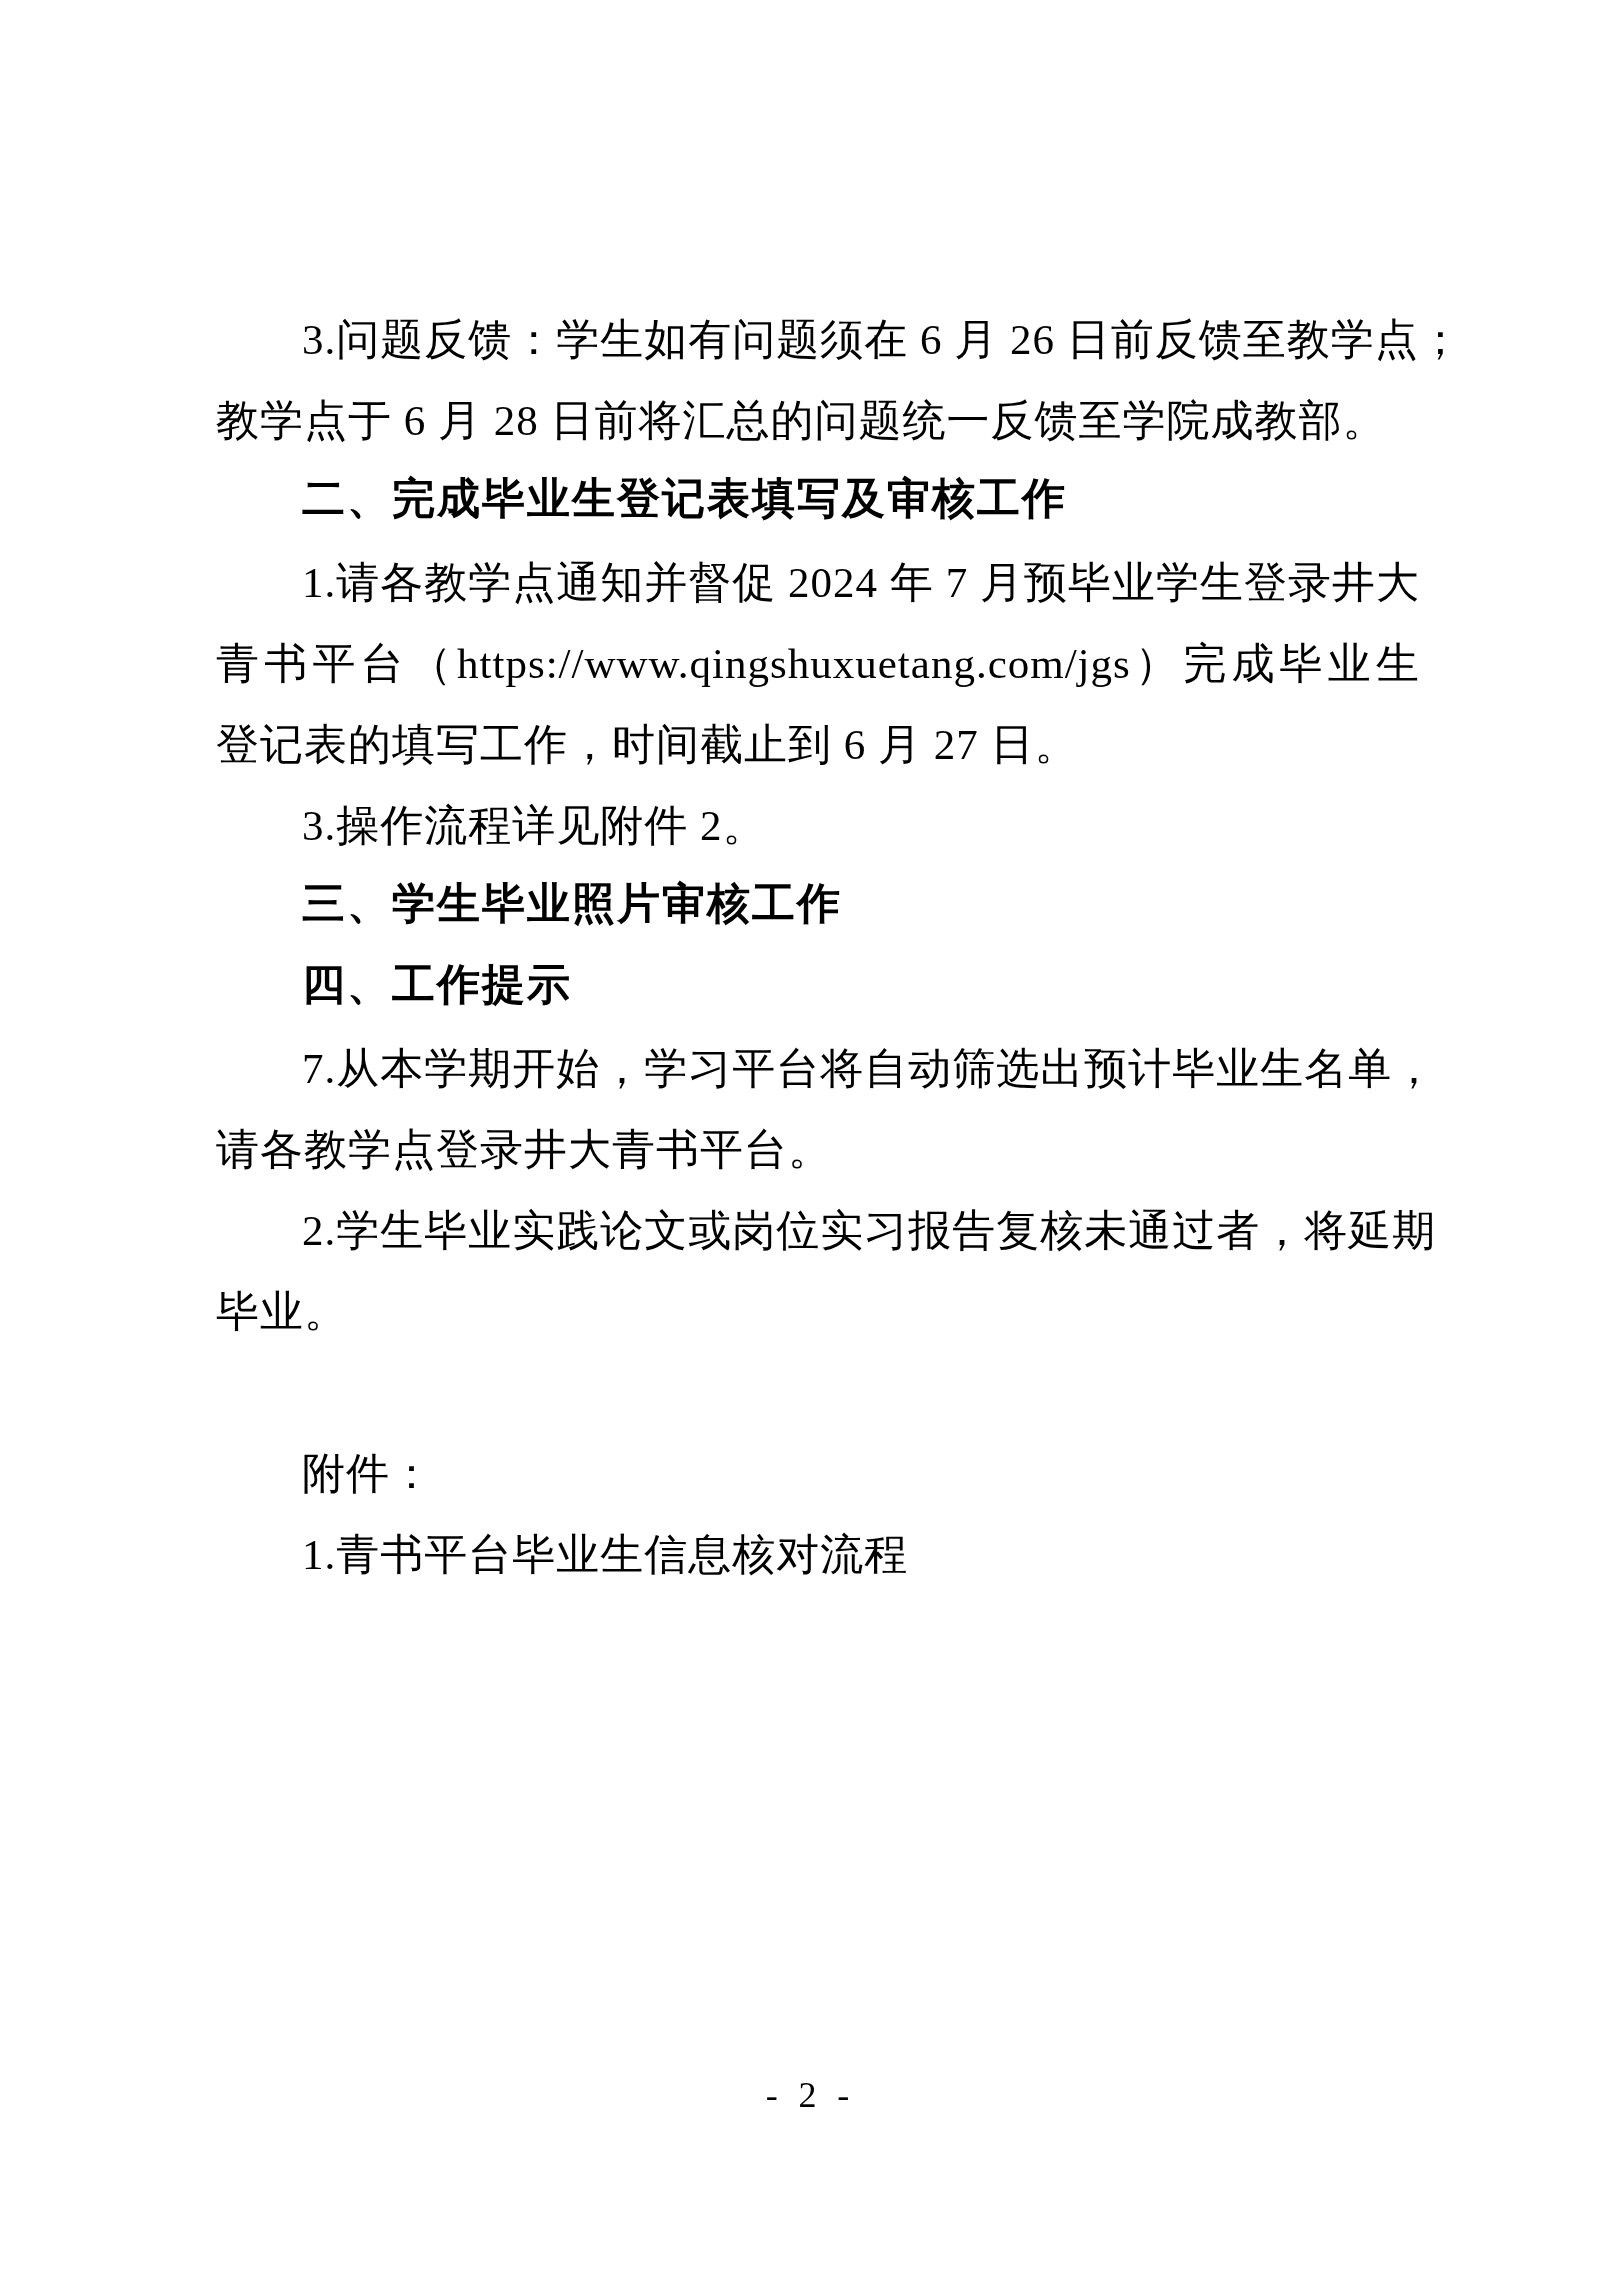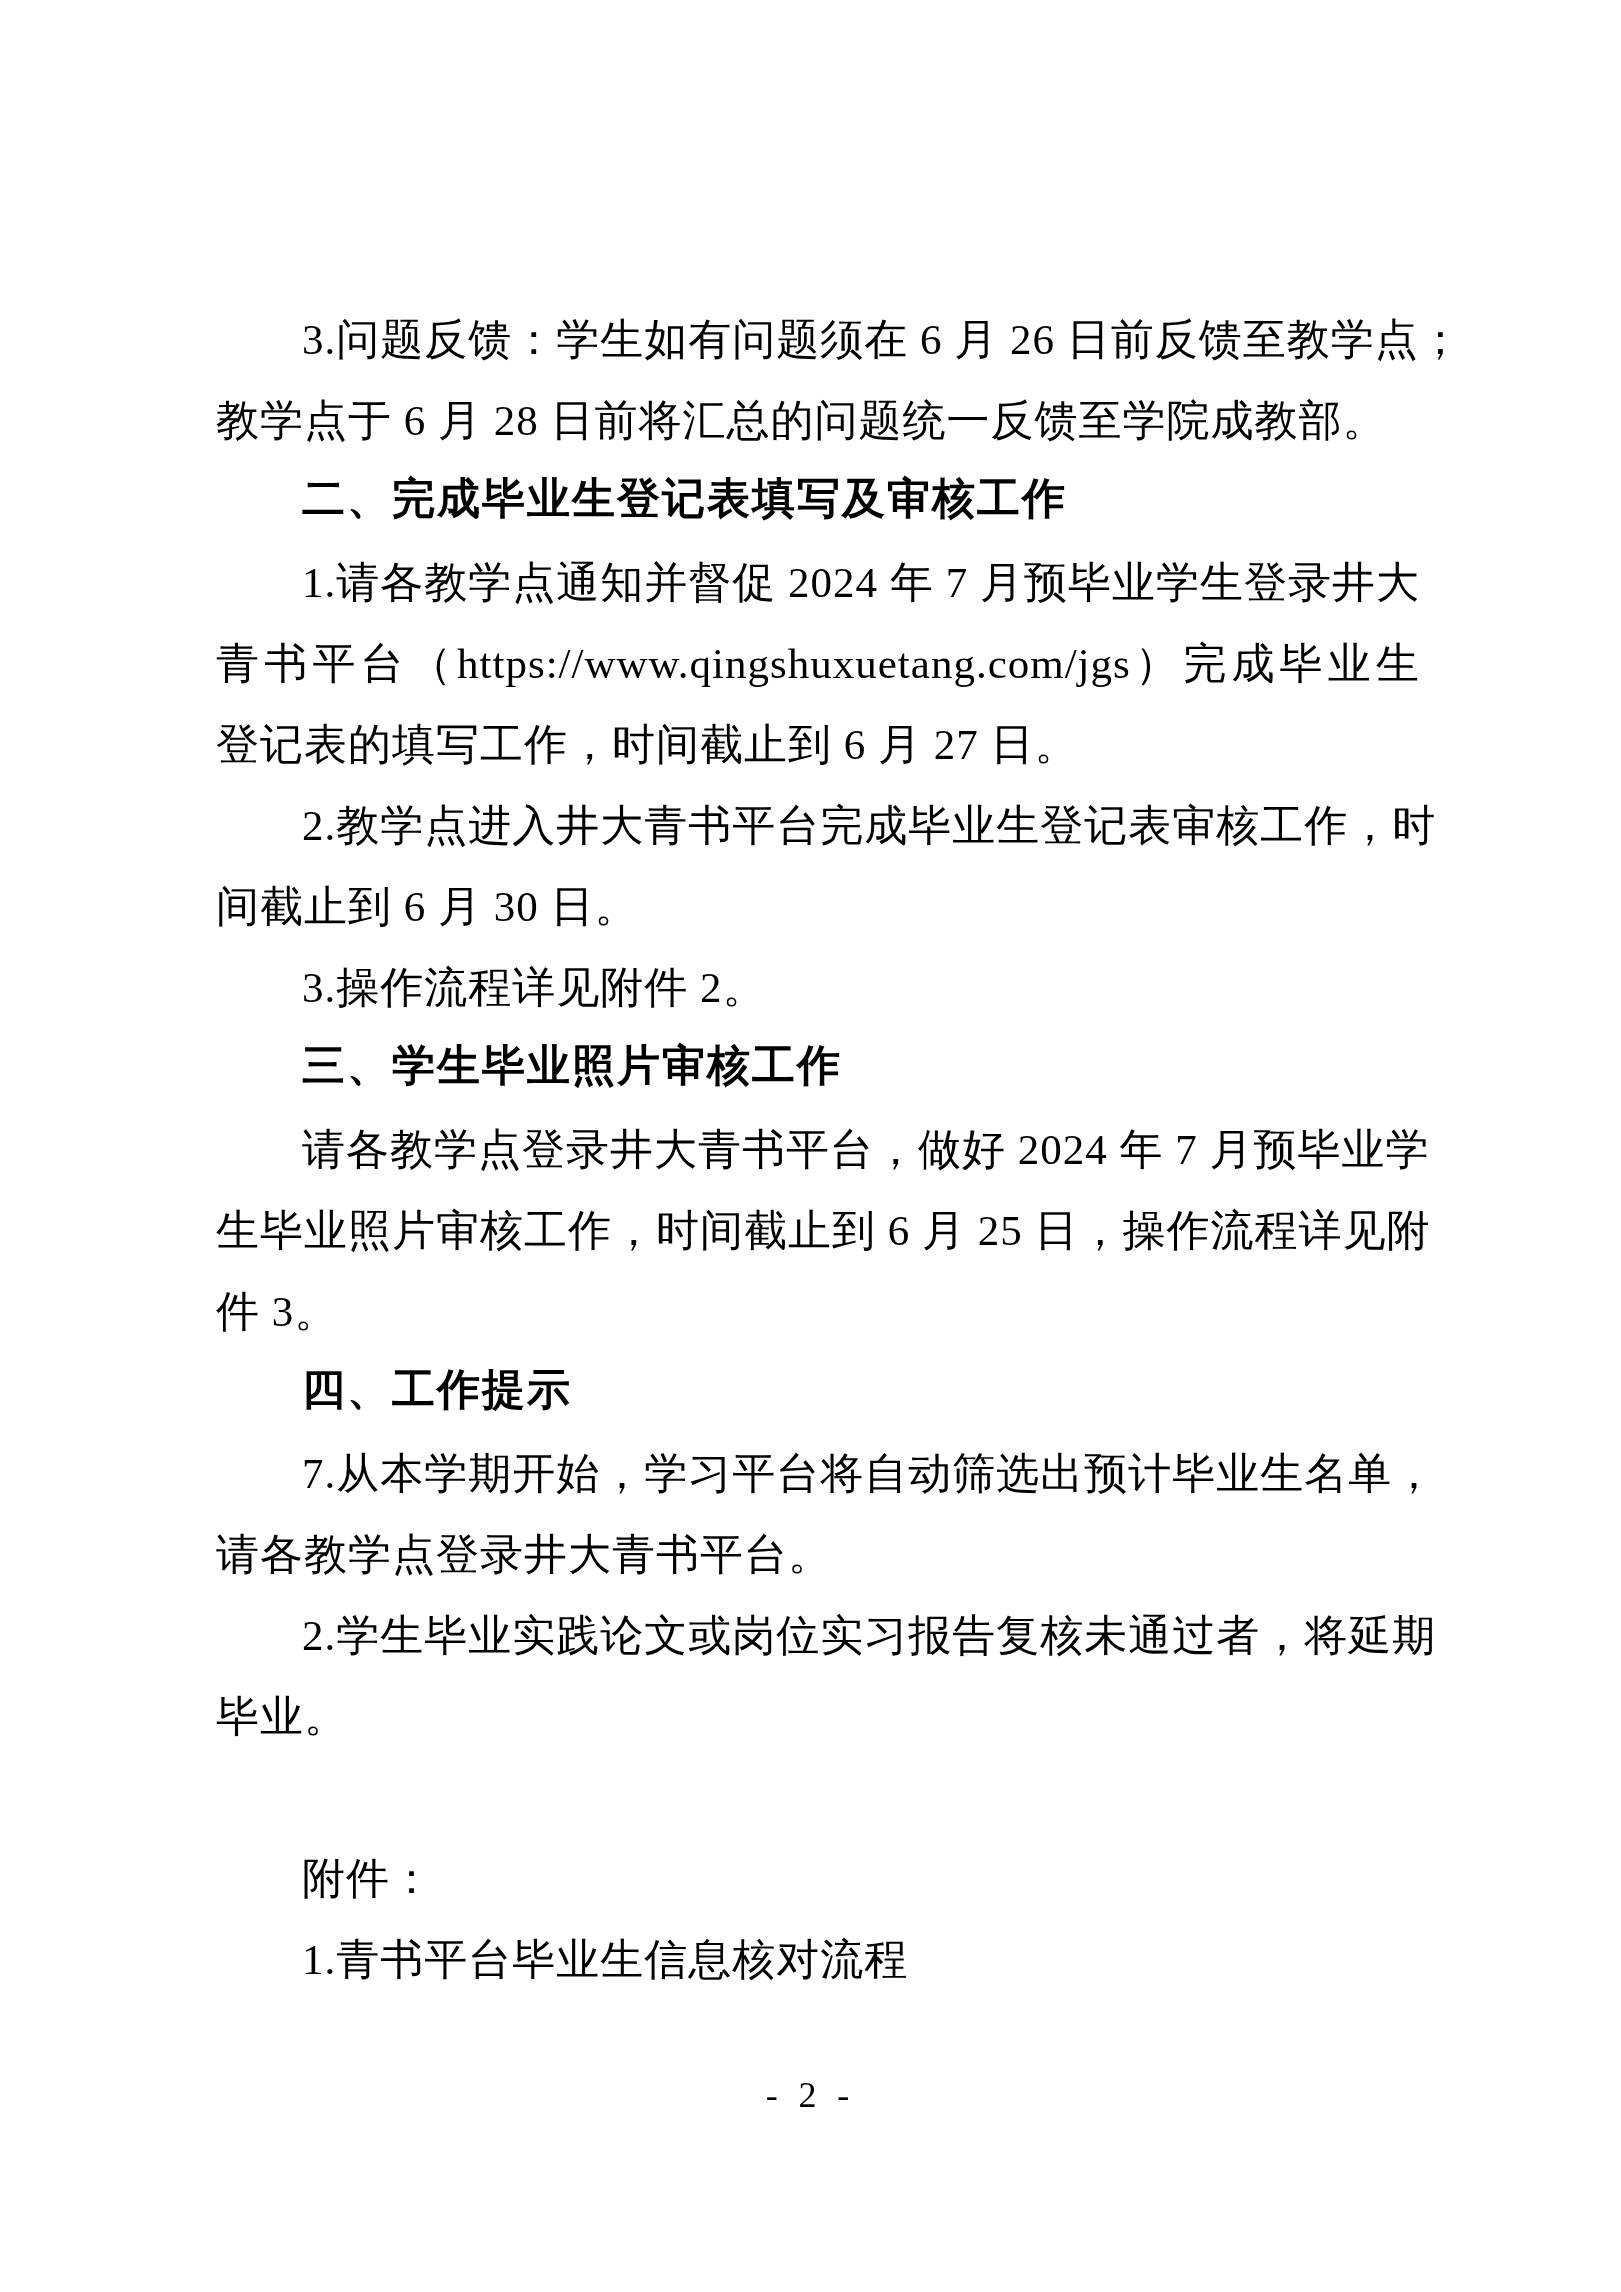--- a/index.html
+++ b/index.html
@@ -62,33 +62,24 @@
       </div>
       <div class="para heading">
         <div class="line first">二、完成毕业生登记表填写及审核工作</div>
       </div>
       <div class="para body">
         <div class="line first fill">1.请各教学点通知并督促 2024 年 7 月预毕业学生登录井大</div>
         <div class="line fill">青书平台（https://www.qingshuxuetang.com/jgs）完成毕业生</div>
         <div class="line">登记表的填写工作，时间截止到 6 月 27 日。</div>
       </div>
       <div class="para body">
-        <div class="line first fill">2.教学点进入井大青书平台完成毕业生登记表审核工作，时</div>
-        <div class="line">间截止到 6 月 30 日。</div>
-      </div>
-      <div class="para body">
         <div class="line first">3.操作流程详见附件 2。</div>
       </div>
       <div class="para heading">
         <div class="line first">三、学生毕业照片审核工作</div>
-      </div>
-      <div class="para body">
-        <div class="line first fill">请各教学点登录井大青书平台，做好 2024 年 7 月预毕业学</div>
-        <div class="line fill">生毕业照片审核工作，时间截止到 6 月 25 日，操作流程详见附</div>
-        <div class="line">件 3。</div>
       </div>
       <div class="para heading">
         <div class="line first">四、工作提示</div>
       </div>
       <div class="para body">
         <div class="line first fill">7.从本学期开始，学习平台将自动筛选出预计毕业生名单，</div>
         <div class="line">请各教学点登录井大青书平台。</div>
       </div>
       <div class="para body">
         <div class="line first fill">2.学生毕业实践论文或岗位实习报告复核未通过者，将延期</div>

